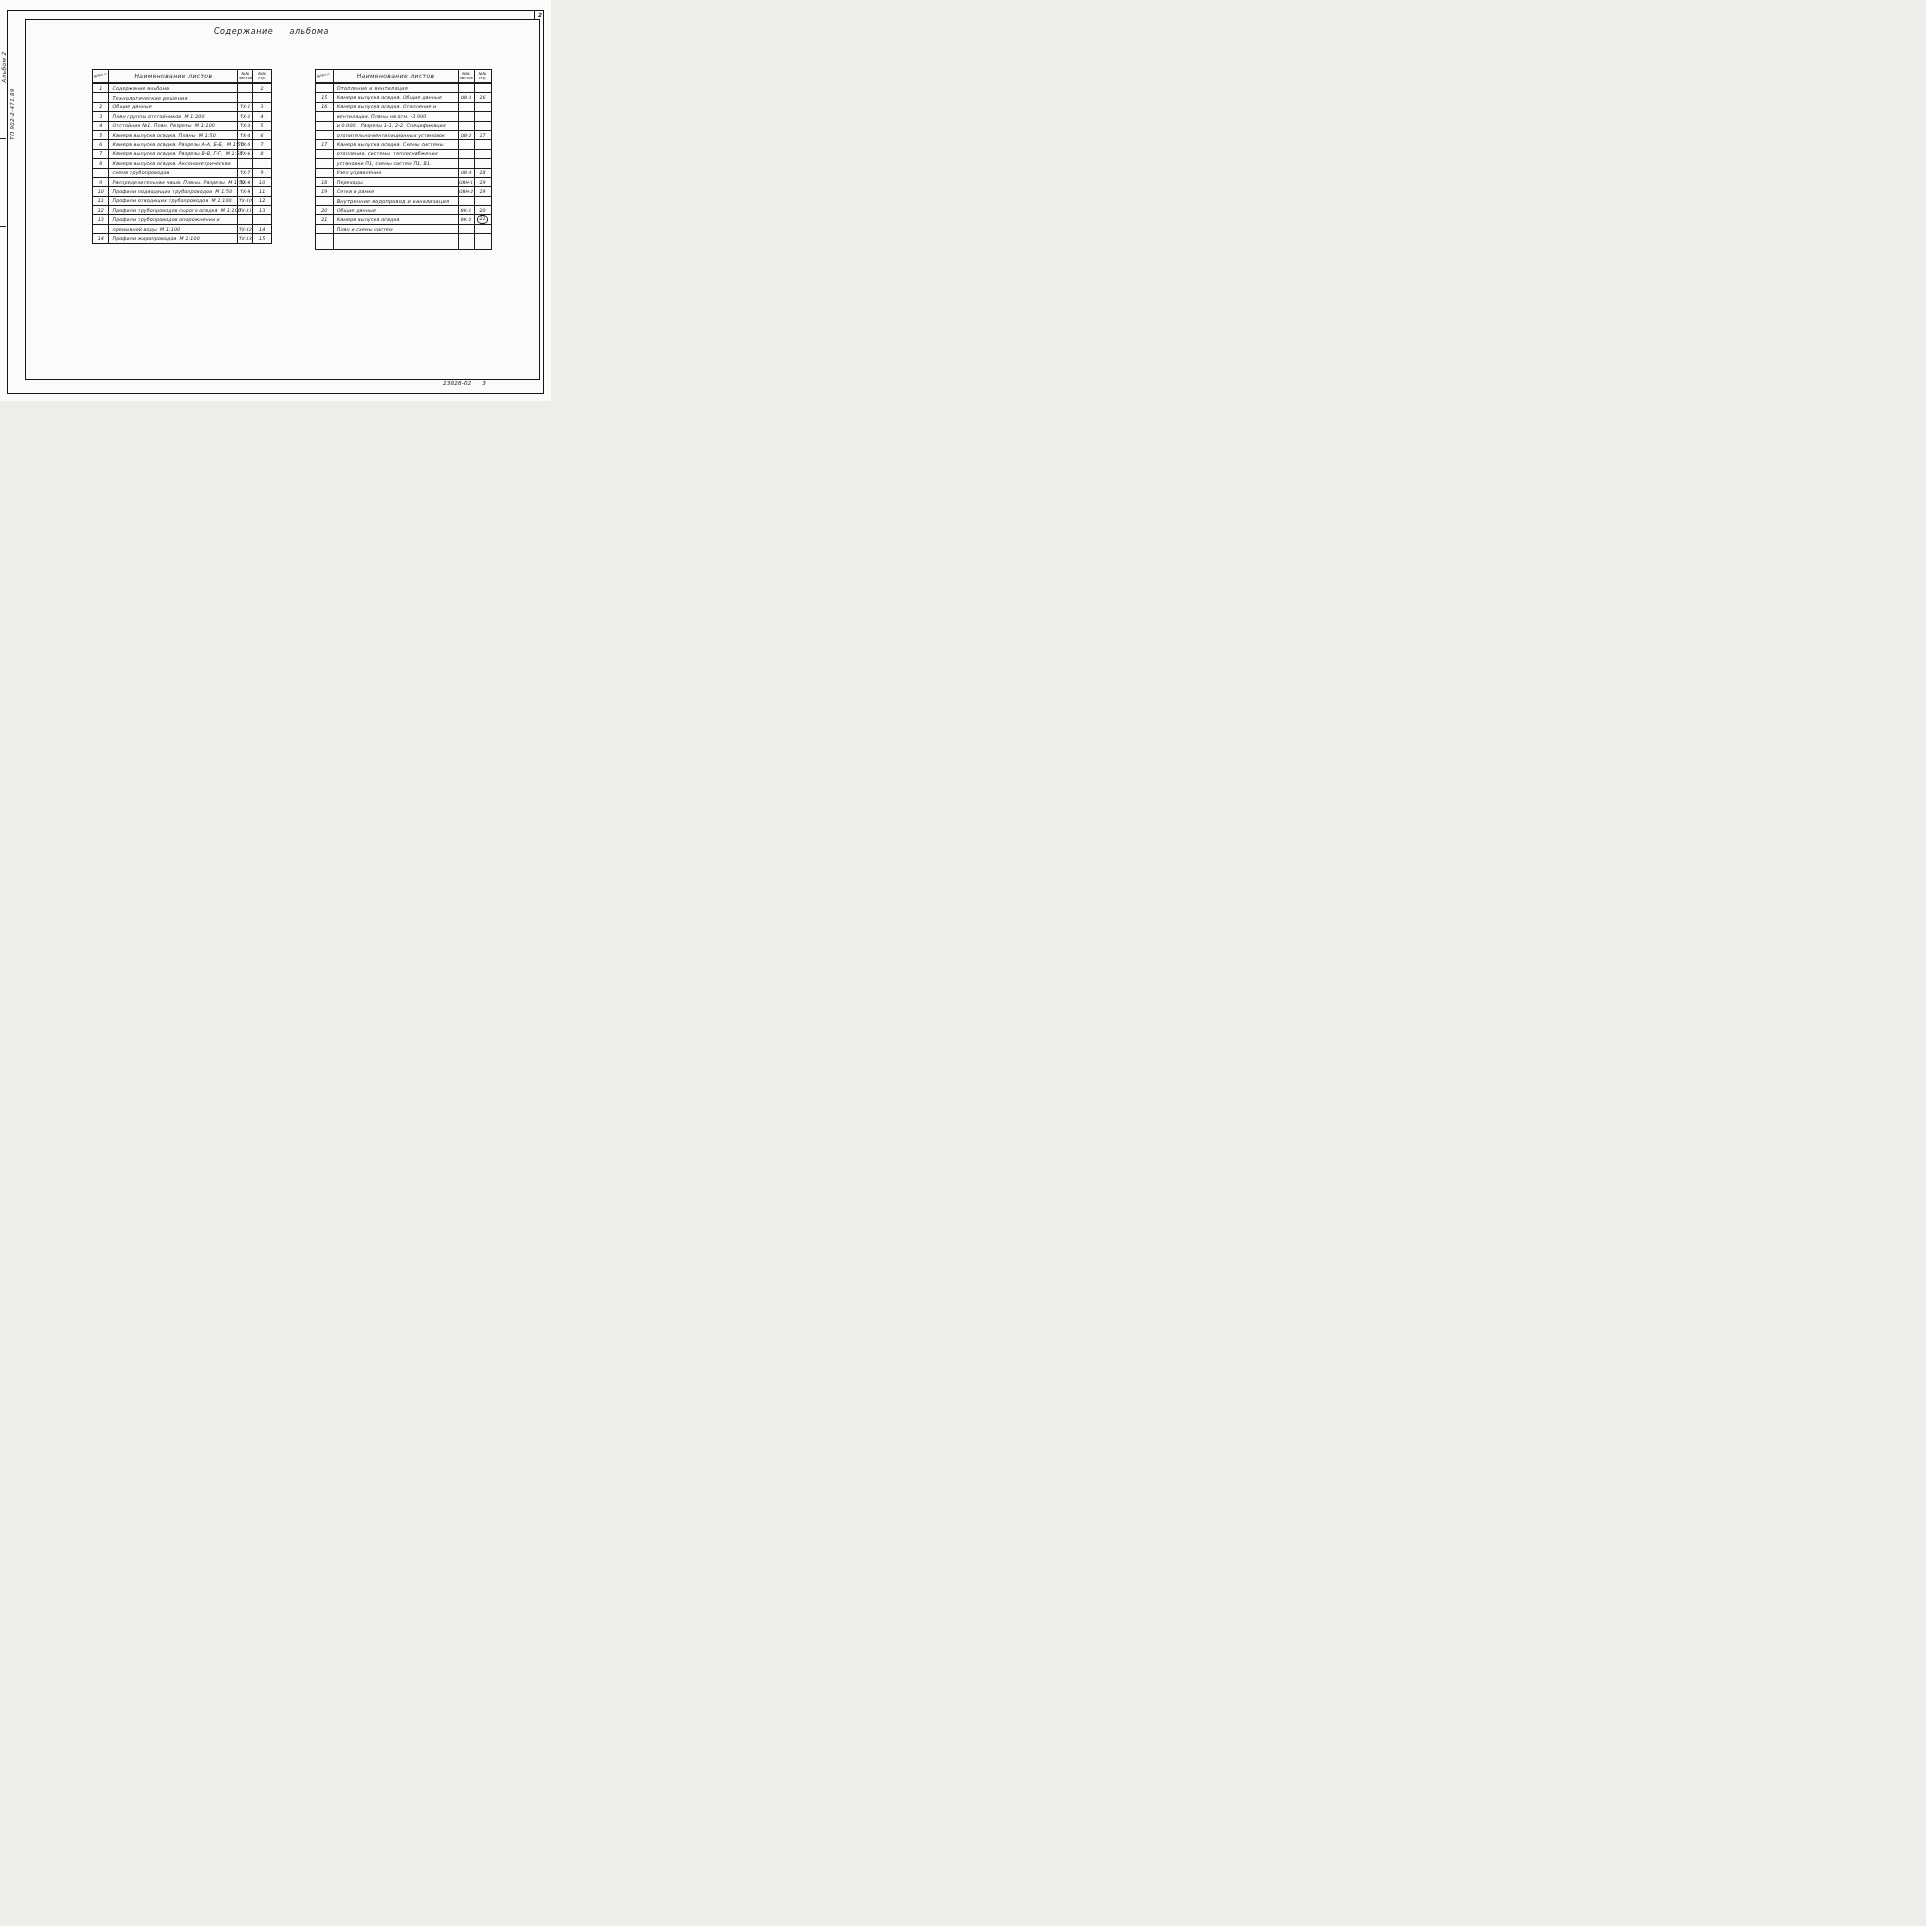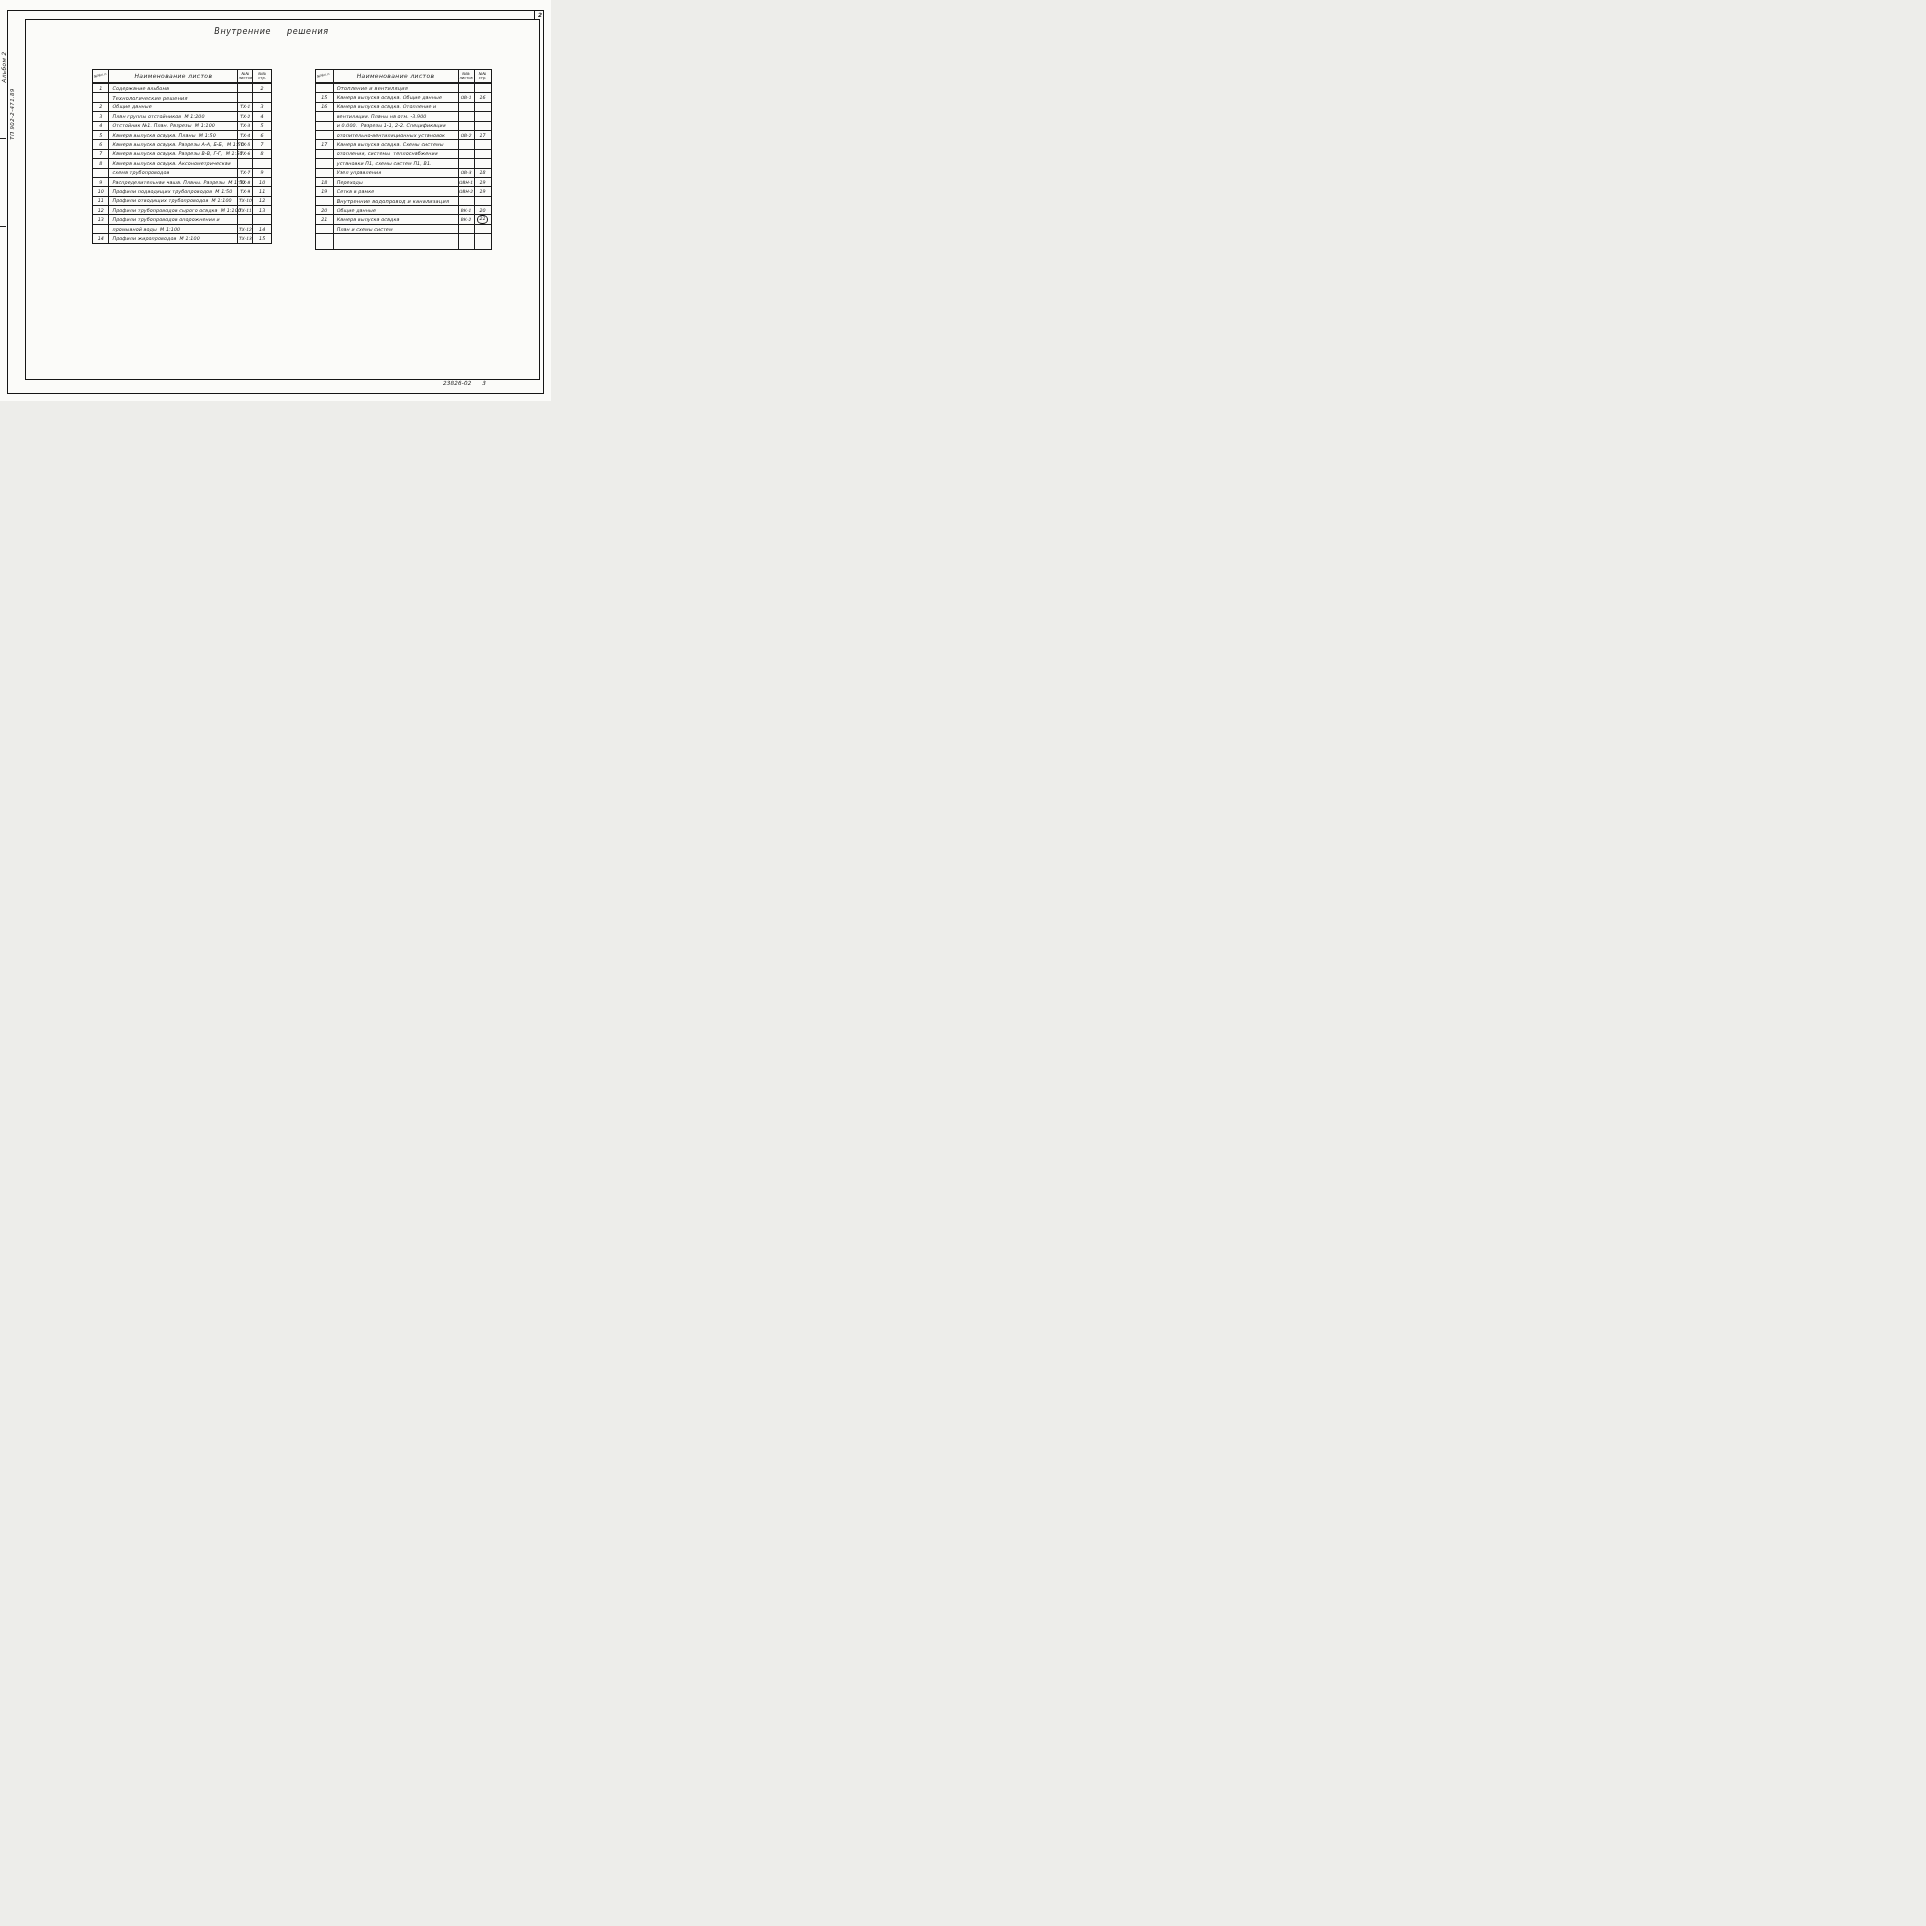--- a/index.html
+++ b/index.html
@@ -83,21 +83,21 @@
   <div class="pagenum-box">
     <span class="hw">2</span>
   </div>
 
   <div class="margin-label ml-album hw">Альбом 2</div>
   <div class="margin-label ml-series hw">ТП 902-2-471.89</div>
   <div class="tick tick1"></div>
   <div class="tick tick2"></div>
 
   <div class="title hw">
-    <span>Внутренние</span><span class="gap"></span><span>решения</span>
+    <span>Содержание</span><span class="gap"></span><span>альбома</span>
   </div>
 
   <div id="left-table" class="toc-table" style="left: 92px; top: 69px; width: 178px;">
       <div class="trow thead" style="height: 13px;">
         <div class="cell hc hc-num hw" style="width: 15.4px;">
           <span>№№п.п.</span>
         </div>
         <div class="cell hc hc-name hw" style="width: 129px;">Наименование листов</div>
         <div class="cell hc hc-small hw" style="width: 15px;">
           <div>№№</div>

